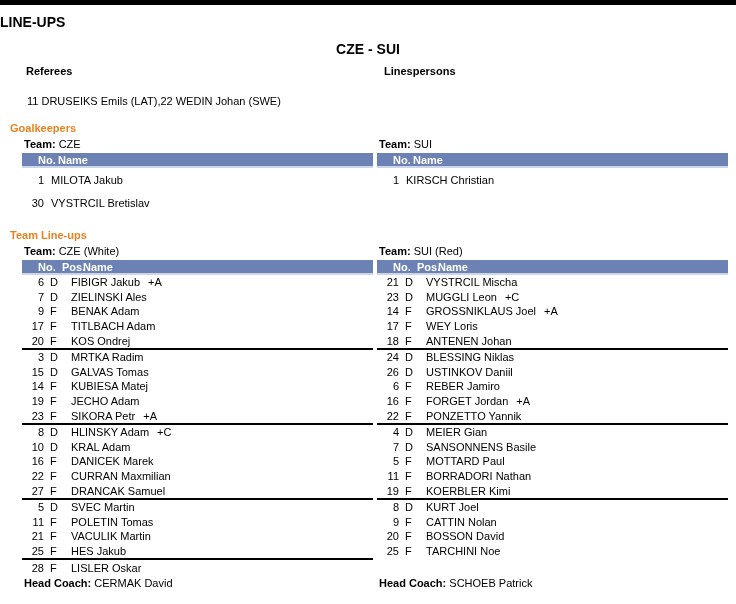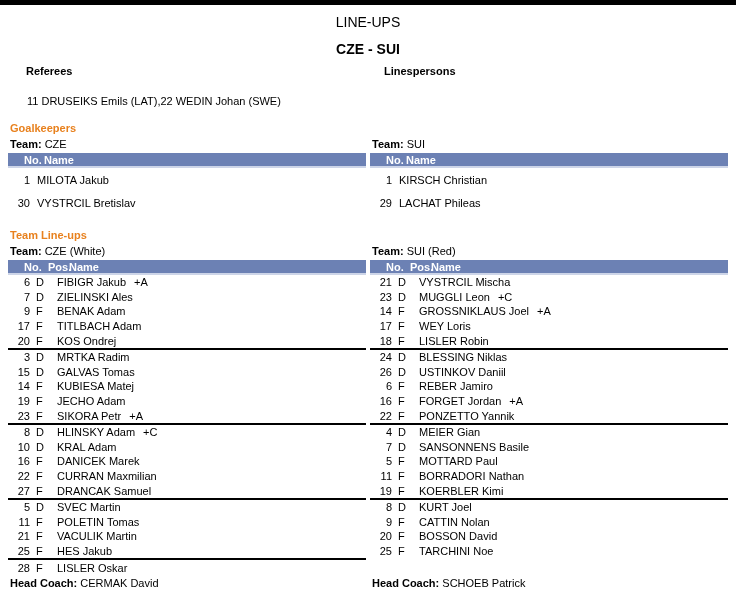--- a/index.html
+++ b/index.html
@@ -1,24 +1,24 @@
 <!DOCTYPE html>
 <html><head>
 <meta charset="utf-8">
 <style>
   html,body{margin:0;padding:0;background:#fff;}
   body{width:736px;height:604px;overflow:hidden;font-family:"Liberation Sans",sans-serif;font-size:11px;color:#000;position:relative;}
   .topbar{height:5px;background:#000;width:100%;}
-  .title{font-size:14px;font-weight:normal;text-align:center;margin-top:9px;}
+  .title{font-size:14px;font-weight:bold;margin-top:9px;}
   .matchup{font-size:14px;font-weight:bold;text-align:center;margin-top:11px;}
   .officials{display:grid;grid-template-columns:1fr 1fr;gap:28px;padding:0 24px;margin-top:8px;}
   .off-label{font-weight:bold;padding-left:2px;}
   .off-value{margin-top:18px;padding-left:3px;}
   .sect{font-weight:bold;margin:15px 0 2px;padding-left:10px;}
-  .twocol{display:grid;grid-template-columns:1fr 1fr;gap:4px;padding:0 8px;align-items:start;}
+  .twocol{display:grid;grid-template-columns:1fr 1fr;gap:4px;padding:0 8px;align-items:start;margin-left:14px;}
   .team-line{padding-left:2px;margin:2px 0 3px;}
   .team-label{font-weight:bold;}
   .thead{height:13px;display:flex;align-items:center;padding-left:16px;color:#fff;font-weight:bold;border-bottom:2px solid #CDD5E8;}
   .h-no{width:18px;flex:none;}
   .h-pos{margin-left:6px;width:20px;flex:none;}
   .thead .h-name{margin-left:2px;}
   .thead.lineup-head .h-name{margin-left:1px;}
   .prow{display:flex;align-items:center;height:14.6px;padding-left:4px;white-space:nowrap;}
   .gk-rows .prow{height:23px;}
   .c-no{width:18px;text-align:right;flex:none;}
@@ -73,24 +73,20 @@
     <div class="team-line"><span class="team-label">Team:</span> <span>SUI</span></div>
     <div class="thead blue-bar" style="background: rgb(108, 129, 180);">
       <span class="h-no">No.</span>
       <span class="h-name">Name</span>
     </div>
     <div class="gk-rows">
         <div class="prow">
           <span class="c-no">1</span>
           <span class="c-name">KIRSCH Christian</span>
         </div>
-        <div class="prow">
-          <span class="c-no">29</span>
-          <span class="c-name">LACHAT Phileas</span>
-        </div>
       </div>
   </div>
 </div>
 
 <div class="sect accent" style="color: rgb(232, 129, 30);">Team Line-ups</div>
 
 <div class="twocol">
   <div>
     <div class="team-line"><span class="team-label">Team:</span> <span>CZE (White)</span></div>
     <div class="thead blue-bar lineup-head" style="background: rgb(108, 129, 180);">
@@ -244,21 +240,21 @@
             <span class="c-cap">+A</span>
           </div>
           <div class="prow">
             <span class="c-no">17</span>
             <span class="c-pos">F</span>
             <span class="c-name">WEY Loris</span>
           </div>
           <div class="prow">
             <span class="c-no">18</span>
             <span class="c-pos">F</span>
-            <span class="c-name">LISLER Robin</span>
+            <span class="c-name">ANTENEN Johan</span>
           </div>
         </div>
         <div class="group">
           <div class="prow">
             <span class="c-no">24</span>
             <span class="c-pos">D</span>
             <span class="c-name">BLESSING Niklas</span>
           </div>
           <div class="prow">
             <span class="c-no">26</span>

